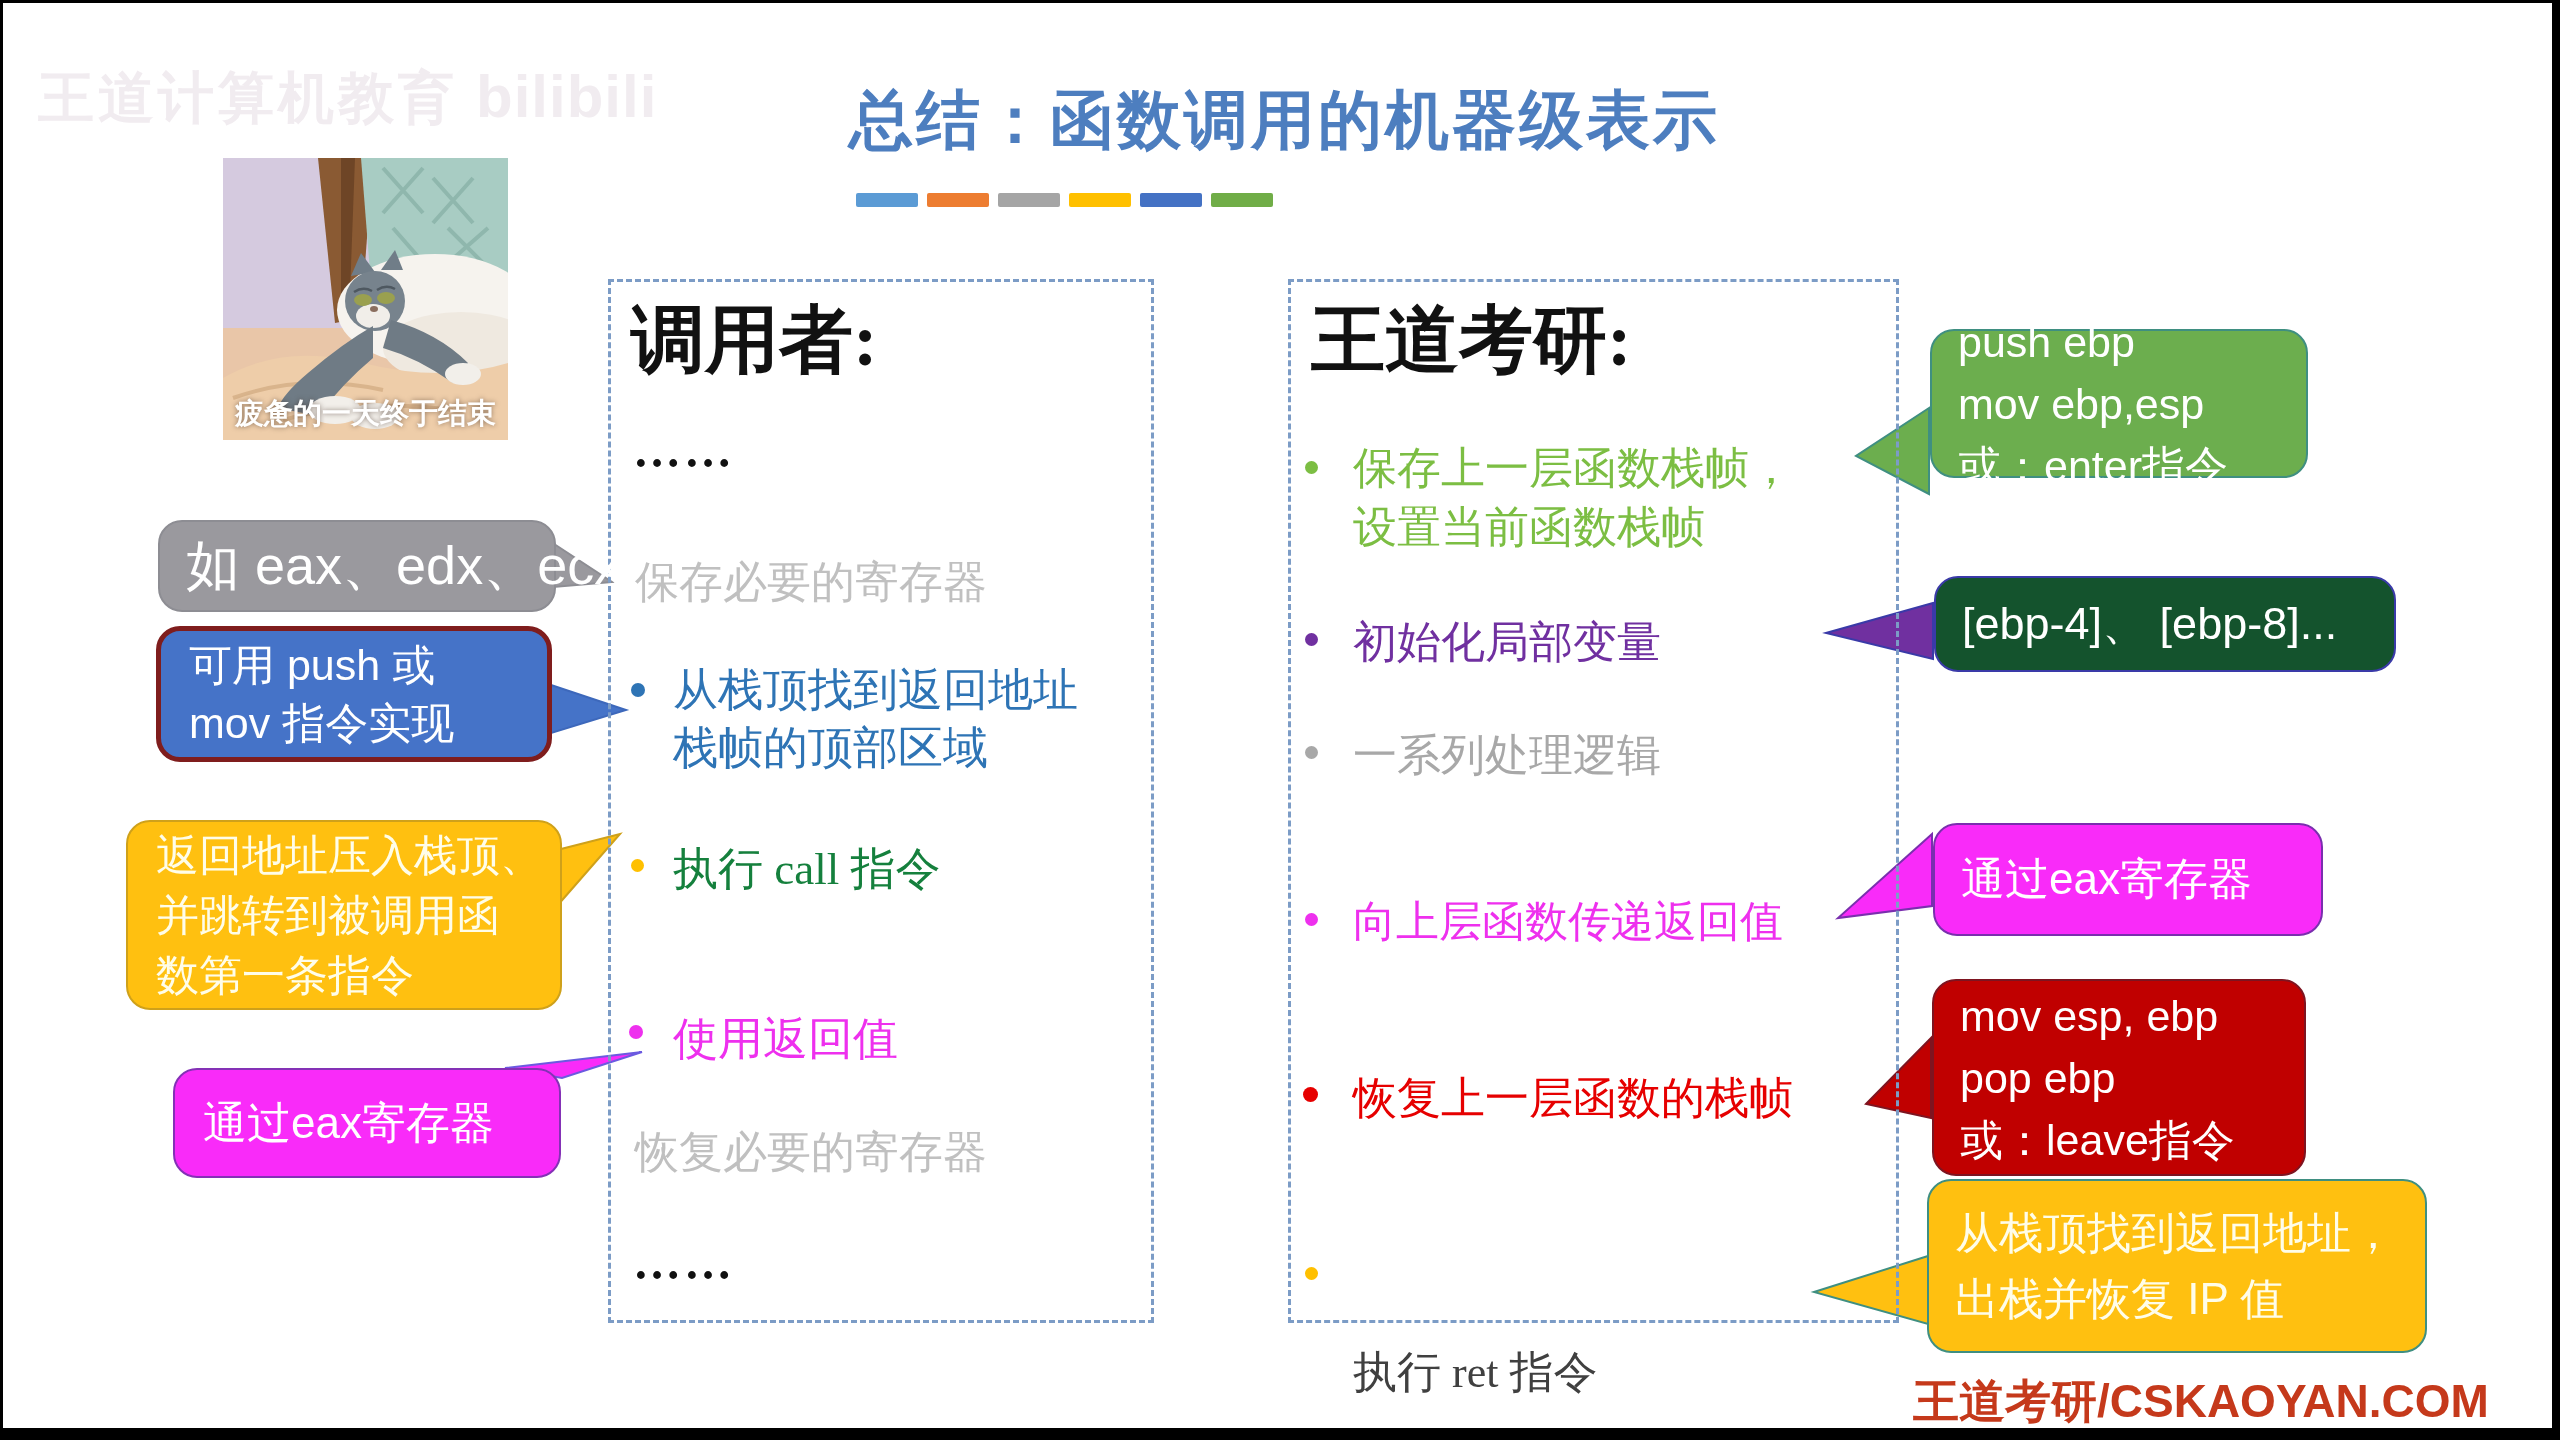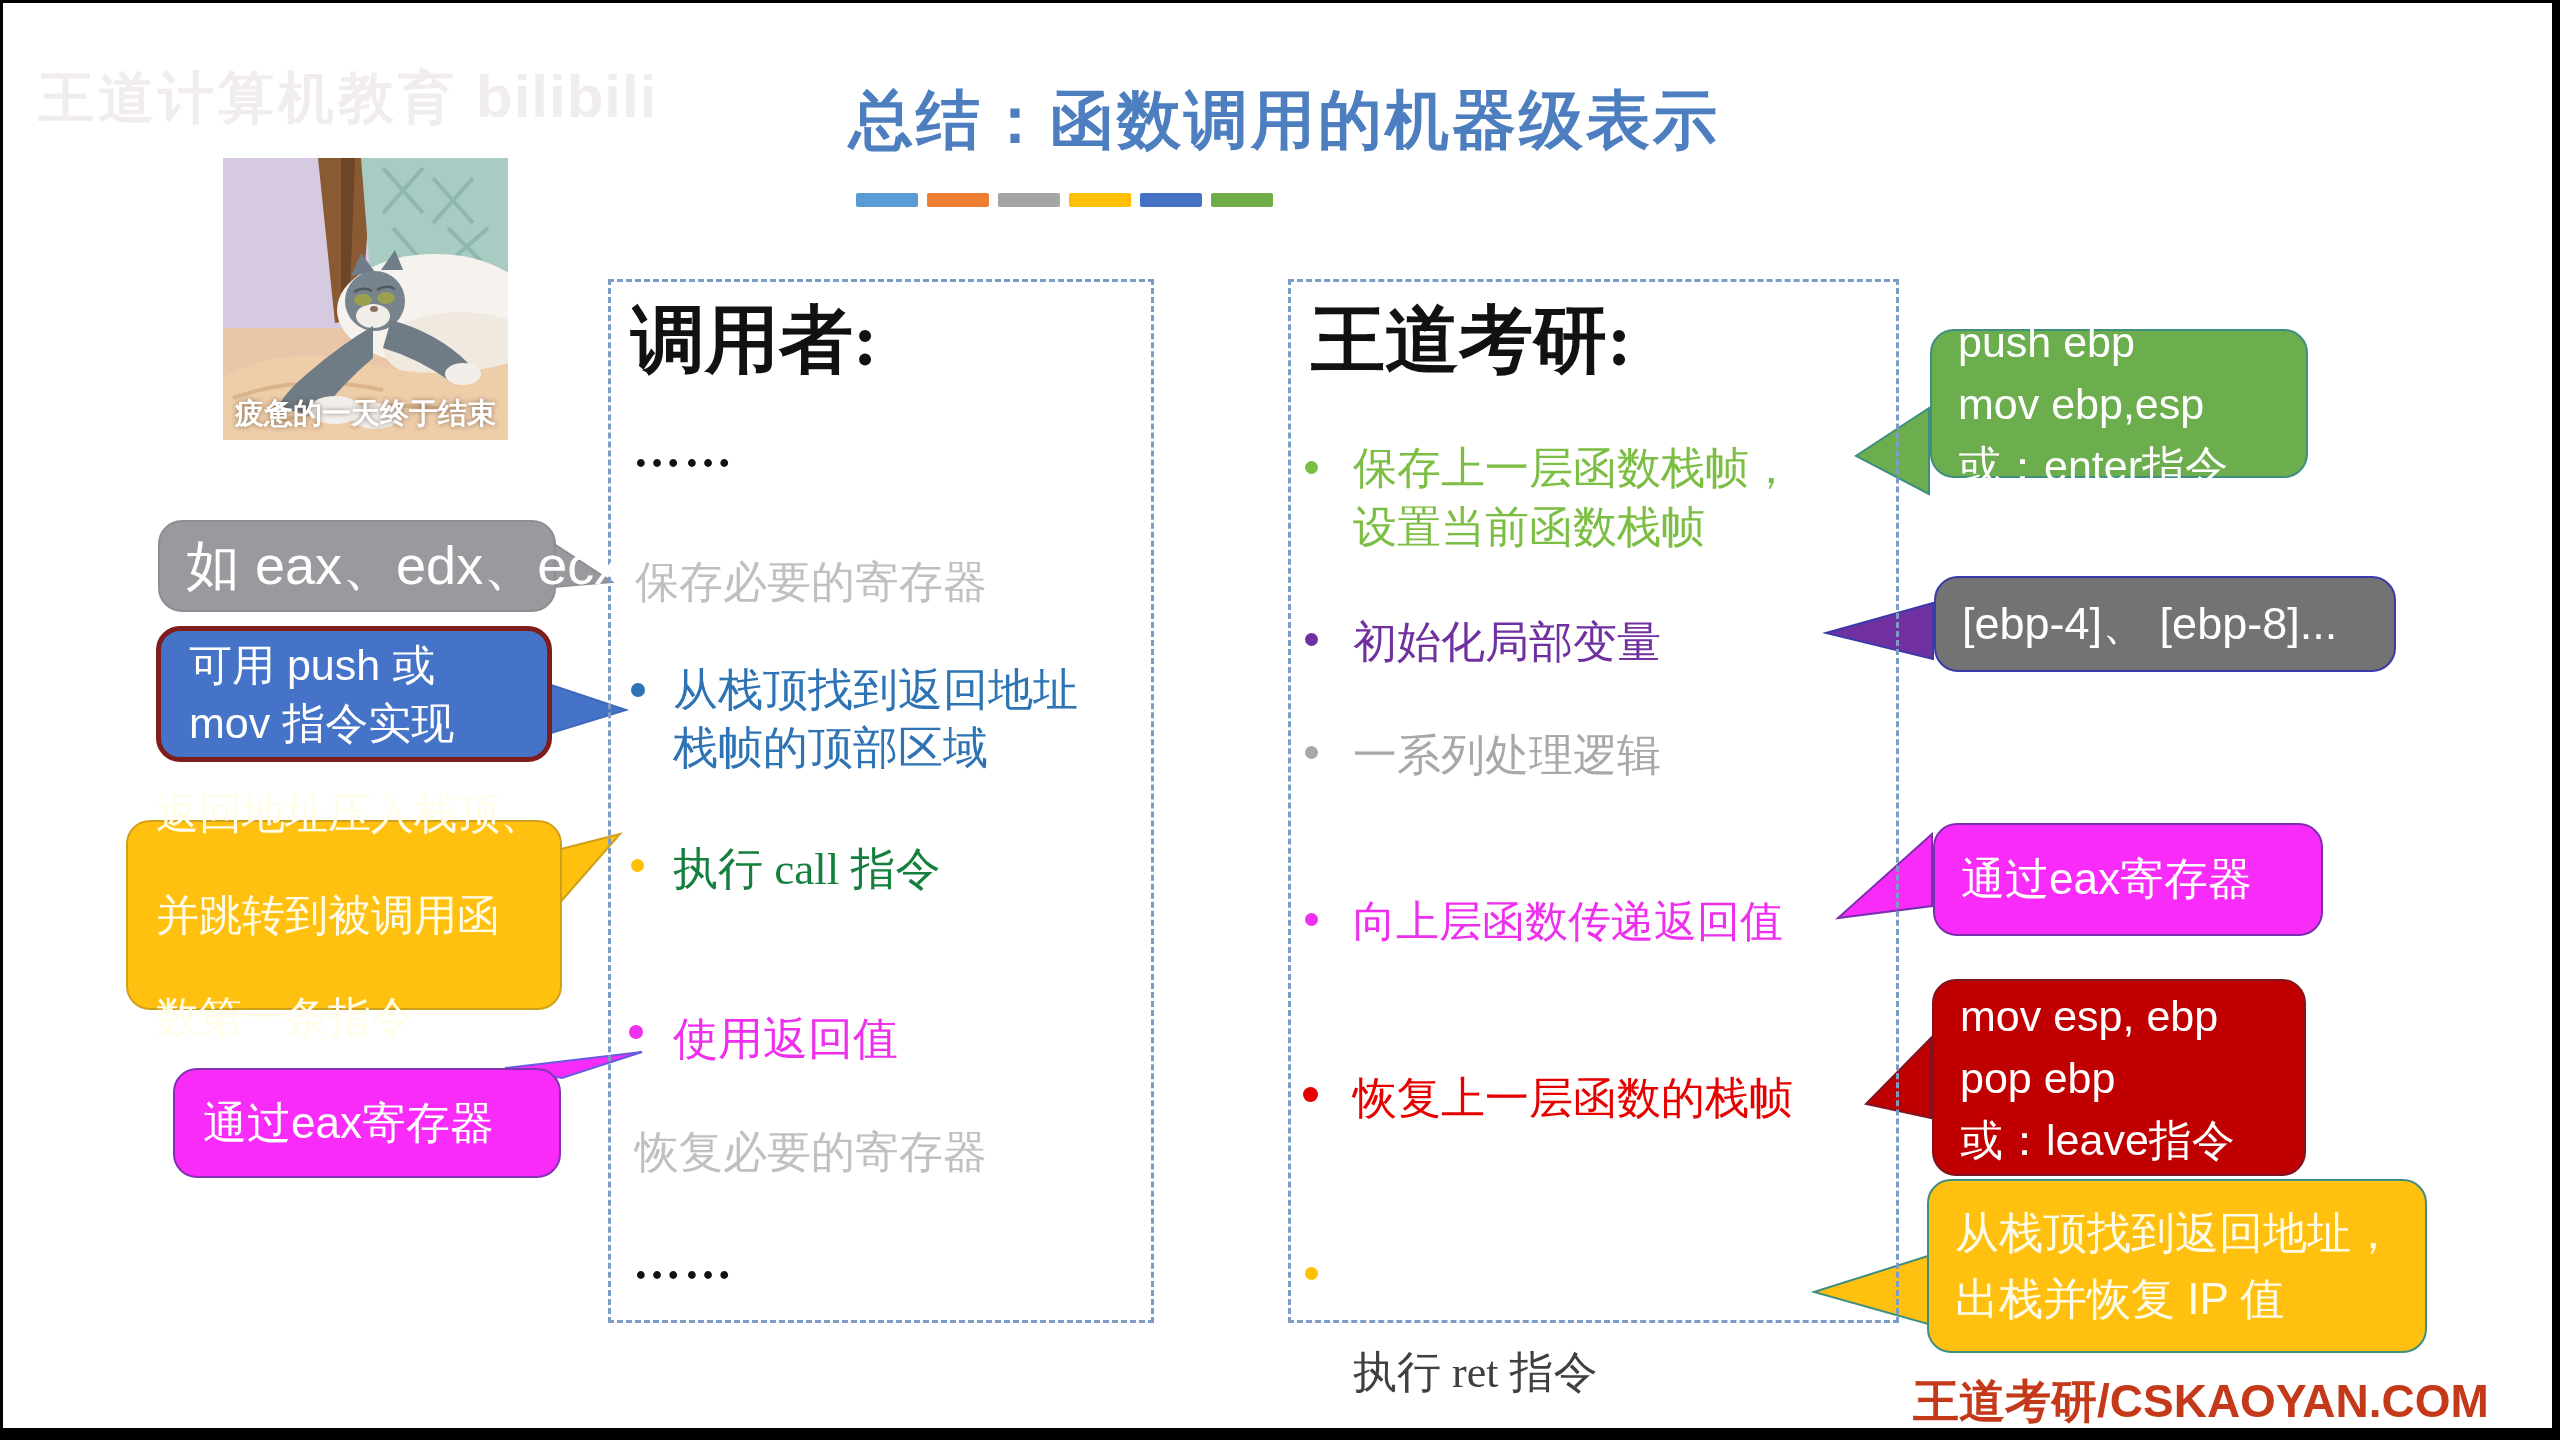--- a/index.html
+++ b/index.html
@@ -31,21 +31,21 @@
   .dots{position:absolute;font-family:"Liberation Serif","DejaVu Serif",serif;font-weight:bold;
         color:#111;font-size:48px;letter-spacing:3px;white-space:nowrap;}
   .dot{position:absolute;border-radius:50%;}
 
   
   .bubble{position:absolute;border-radius:24px;color:#fff;display:flex;flex-direction:column;
           justify-content:center;box-sizing:border-box;}
   .bubble div{white-space:nowrap;}
   .b-gray  {left:155px;top:495px;width:398px;height:92px;padding-left:26px;font-size:54px;border:2px solid #8d8d93;margin-top:22px;}
   .b-blue  {left:153px;top:623px;width:396px;height:136px;padding-left:28px;font-size:43px;line-height:58px;border:5px solid #7f1d1d;}
-  .b-yelL  {left:123px;top:817px;width:436px;height:190px;padding-left:28px;font-size:43px;line-height:60px;color:#fffde9;border:2px solid #cfa11a;gap:42px;}
+  .b-yelL  {left:123px;top:817px;width:436px;height:190px;padding-left:28px;font-size:43px;line-height:60px;color:#fffde9;border:2px solid #cfa11a;}
   .b-magL  {left:170px;top:1065px;width:388px;height:110px;padding-left:28px;font-size:44px;border:2px solid #8431b6;}
   .b-green {left:1927px;top:326px;width:378px;height:149px;padding-left:26px;font-size:43px;line-height:62px;border:2px solid #3f8f81;}
   .b-purp  {left:1931px;top:573px;width:462px;height:96px;padding-left:26px;font-size:45px;border:2px solid #3a3aa8;}
   .b-magR  {left:1930px;top:820px;width:390px;height:113px;padding-left:26px;font-size:44px;border:2px solid #7a2fae;}
   .b-red   {left:1929px;top:976px;width:374px;height:197px;padding-left:26px;font-size:43px;line-height:62px;border:2px solid #7e1420;}
   .b-yelR  {left:1924px;top:1176px;width:500px;height:174px;padding-left:26px;font-size:44px;line-height:66px;color:#fffde9;border:2px solid #3f8f81;}
 
   .tails{position:absolute;left:0;top:0;}
 
   .footer{position:absolute;left:1910px;top:1368px;font-size:46px;font-weight:600;white-space:nowrap;}
@@ -152,21 +152,21 @@
   </div>
   <div class="bubble b-magL" style="background: rgb(249, 43, 249);">
     <div>通过eax寄存器</div>
   </div>
 
   <div class="bubble b-green" style="background: rgb(108, 174, 78);">
     <div>push ebp</div>
     <div>mov ebp,esp</div>
     <div>或：enter指令</div>
   </div>
-  <div class="bubble b-purp" style="background: #737373;">
+  <div class="bubble b-purp" style="background: #14532d;">
     <div>[ebp-4]、 [ebp-8]...</div>
   </div>
   <div class="bubble b-magR" style="background: rgb(249, 43, 249);">
     <div>通过eax寄存器</div>
   </div>
   <div class="bubble b-red" style="background: rgb(192, 0, 0);">
     <div>mov esp, ebp</div>
     <div>pop ebp</div>
     <div>或：leave指令</div>
   </div>

